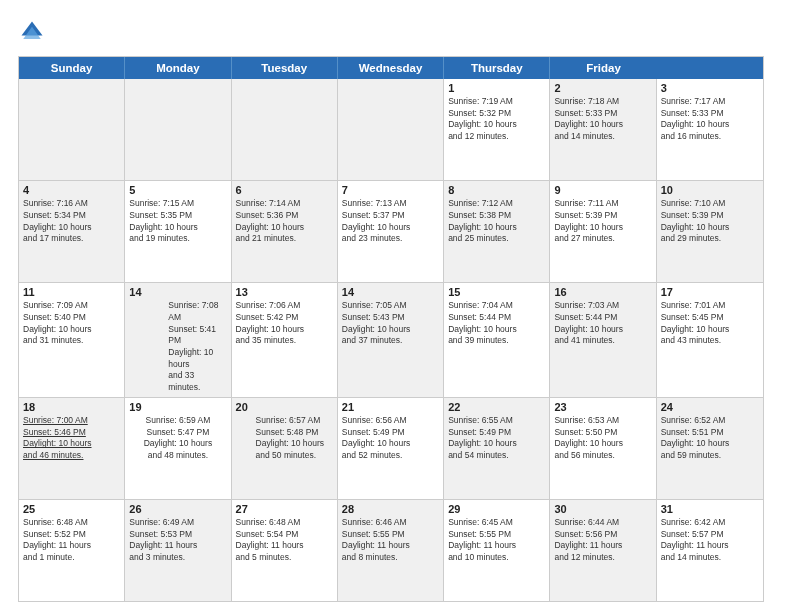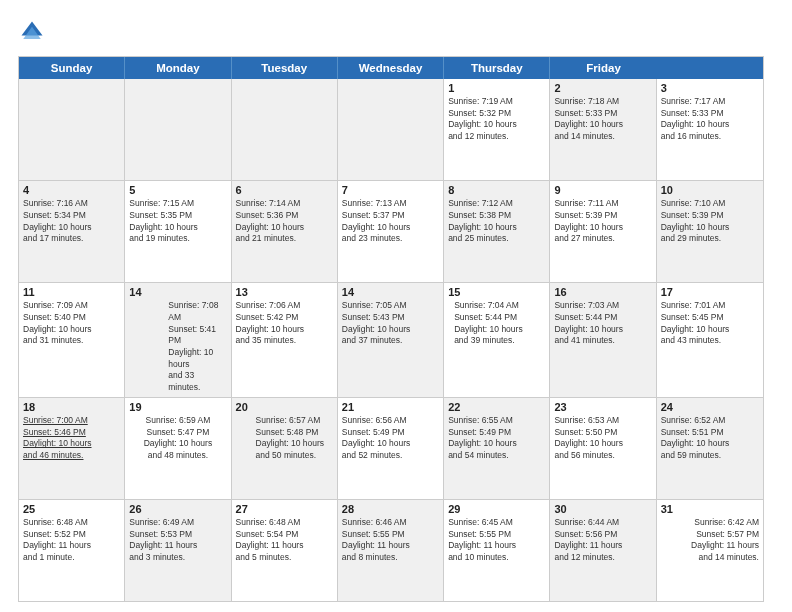--- a/index.html
+++ b/index.html
@@ -249,21 +249,21 @@
           </div>
           <div class="cal-cell shaded">
             <div class="day-num">14</div>
             <div class="cell-text" style="white-space: pre-line;">Sunrise: 7:05 AM
 Sunset: 5:43 PM
 Daylight: 10 hours
 and 37 minutes.</div>
           </div>
           <div class="cal-cell">
             <div class="day-num">15</div>
-            <div class="cell-text" style="white-space: pre-line; margin-left: 6px;">Sunrise: 7:04 AM
+            <div class="cell-text" style="white-space: pre-line;">Sunrise: 7:04 AM
 Sunset: 5:44 PM
 Daylight: 10 hours
 and 39 minutes.</div>
           </div>
           <div class="cal-cell shaded">
             <div class="day-num">16</div>
             <div class="cell-text" style="white-space: pre-line;">Sunrise: 7:03 AM
 Sunset: 5:44 PM
 Daylight: 10 hours
 and 41 minutes.</div>
@@ -365,21 +365,21 @@
           </div>
           <div class="cal-cell shaded">
             <div class="day-num">30</div>
             <div class="cell-text" style="white-space: pre-line;">Sunrise: 6:44 AM
 Sunset: 5:56 PM
 Daylight: 11 hours
 and 12 minutes.</div>
           </div>
           <div class="cal-cell">
             <div class="day-num">31</div>
-            <div class="cell-text" style="white-space: pre-line; text-align: right;">Sunrise: 6:42 AM
+            <div class="cell-text" style="white-space: pre-line;">Sunrise: 6:42 AM
 Sunset: 5:57 PM
 Daylight: 11 hours
 and 14 minutes.</div>
           </div>
         </div>
       </div>
   </div>
 </div>
 
 </body></html>

